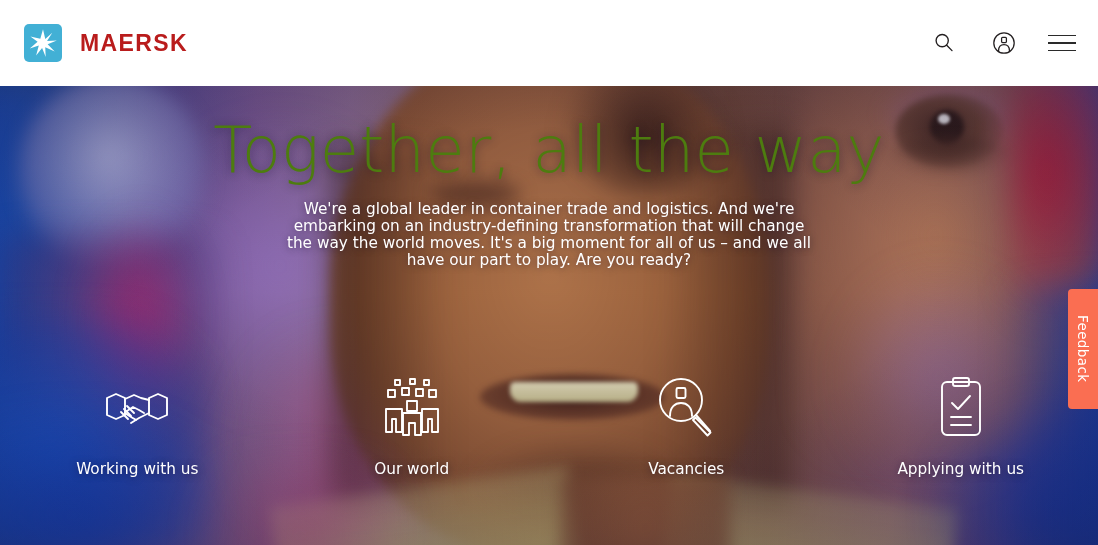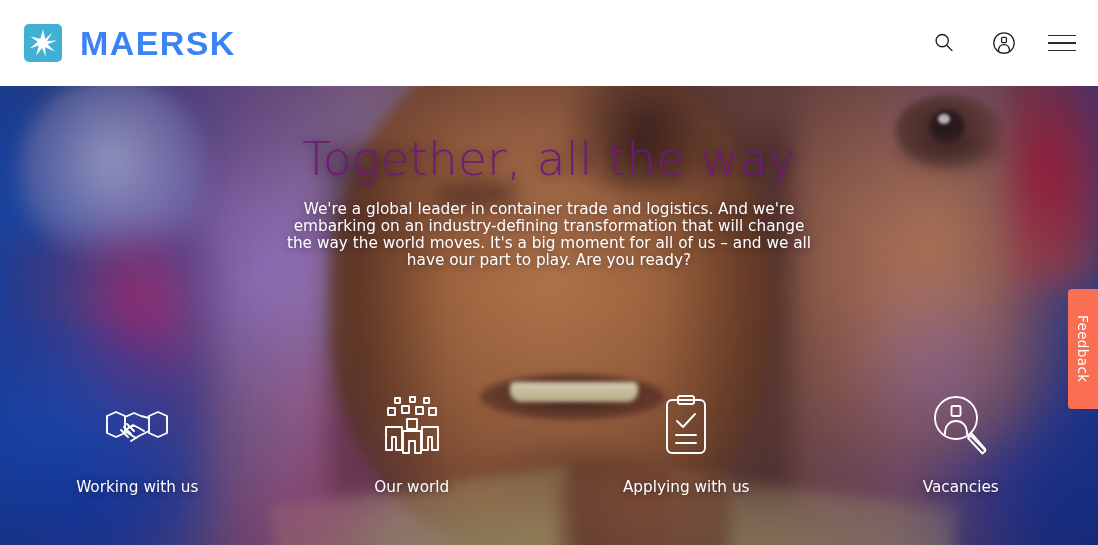--- a/index.html
+++ b/index.html
@@ -24,24 +24,24 @@
     cursor:pointer;
   }
   .logo-tile {
     width:38px; height:38px;
     border-radius:5px;
     display:flex; align-items:center; justify-content:center;
     flex:none;
   }
   .brand-word {
     margin-left:18px;
-    font-size:34px;
+    font-size:23px;
     font-weight:bold;
     letter-spacing:1.4px;
-    color:#3b82f6;
+    color:#b91c1c;
     font-family:"Liberation Sans", sans-serif;
     text-align:center;
   }
   .header-actions {
     margin-left:auto; margin-right:22px;
     display:flex; align-items:center; gap:28px;
   }
   .hicon {
     width:32px; height:32px;
     display:flex; align-items:center; justify-content:center;
@@ -236,24 +236,24 @@
   }
 
   
   .hero-content {
     position:relative;
     z-index:10;
     width:100%; height:100%;
     text-align:center;
   }
   .hero-title {
-    margin-top:47px;
-    font-size:47px;
+    margin-top:29px;
+    font-size:64px;
     font-weight:300;
-    color:#701a75;
+    color:#4d7c0f;
     letter-spacing:.2px;
     line-height:1.1;
     font-family:"DejaVu Sans", sans-serif;
     text-shadow:0 1px 10px rgba(20,10,40,.45);
   }
   .hero-copy {
     margin:16px auto 0;
     width:535px;
     font-size:15.3px;
     line-height:17px;
@@ -413,44 +413,44 @@
             <path d="M3 32 h16 v23 h-6 v-13 h-4 v13 H3 Z"></path>
             <path d="M39 32 h16 v23 h-6 v-13 h-4 v13 h-6 Z"></path>
             <path d="M20 36 h18 v22 h-6 v-12 h-6 v12 h-6 Z"></path>
           </svg>
         </span>
         <span class="ql-label">Our world</span>
       </a>
 
       <a class="ql">
         <span class="ql-icon">
+          <svg width="58" height="62" viewBox="0 0 58 62" fill="none" stroke="#ffffff" stroke-width="1.9" stroke-linejoin="round" stroke-linecap="round">
+            <circle cx="24" cy="24" r="21"></circle>
+            <rect x="19.5" y="12" width="9" height="10" rx="1.4"></rect>
+            <path d="M13 40 C13 31 18 27 24 27 C30 27 35 31 35 40"></path>
+            <path d="M39 39 L53 55" stroke-width="2"></path>
+            <path d="M38.5 41.5 L36 44 L50.5 59.5 L53.5 56.5 Z"></path>
+          </svg>
+        </span>
+        <span class="ql-label">Vacancies</span>
+      </a>
+
+      <a class="ql">
+        <span class="ql-icon">
           <svg width="44" height="62" viewBox="0 0 44 62" fill="none" stroke="#ffffff" stroke-width="1.9" stroke-linejoin="round" stroke-linecap="round">
             <rect x="3" y="6" width="38" height="53" rx="5"></rect>
             <rect x="14" y="2" width="16" height="8" rx="2"></rect>
             <path d="M13 27 L19 33 L31 20"></path>
             <line x1="12" y1="41" x2="32" y2="41"></line>
             <line x1="12" y1="49" x2="32" y2="49"></line>
           </svg>
         </span>
         <span class="ql-label">Applying with us</span>
       </a>
 
-      <a class="ql">
-        <span class="ql-icon">
-          <svg width="58" height="62" viewBox="0 0 58 62" fill="none" stroke="#ffffff" stroke-width="1.9" stroke-linejoin="round" stroke-linecap="round">
-            <circle cx="24" cy="24" r="21"></circle>
-            <rect x="19.5" y="12" width="9" height="10" rx="1.4"></rect>
-            <path d="M13 40 C13 31 18 27 24 27 C30 27 35 31 35 40"></path>
-            <path d="M39 39 L53 55" stroke-width="2"></path>
-            <path d="M38.5 41.5 L36 44 L50.5 59.5 L53.5 56.5 Z"></path>
-          </svg>
-        </span>
-        <span class="ql-label">Vacancies</span>
-      </a>
-
     </div>
   </div>
 
   <div class="feedback" style="background:#FA6E52">
     <span>Feedback</span>
   </div>
 
 </div>
 
 </body></html>

